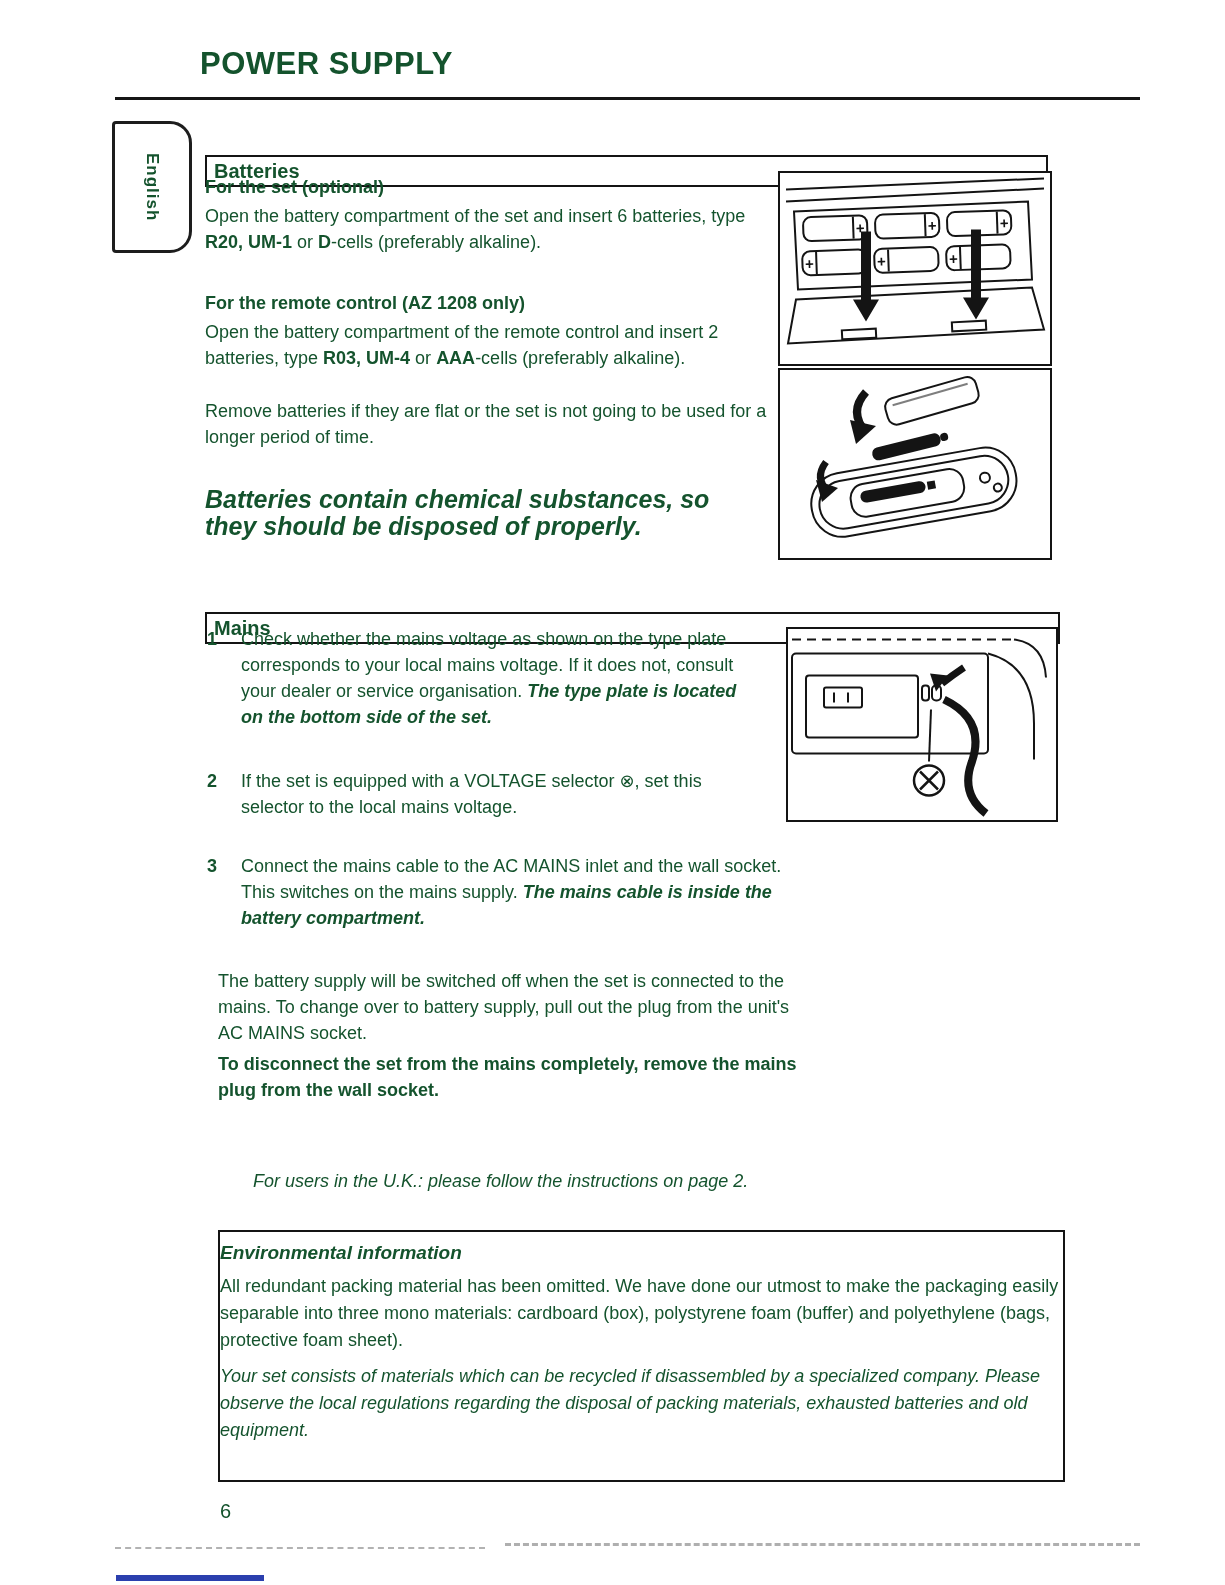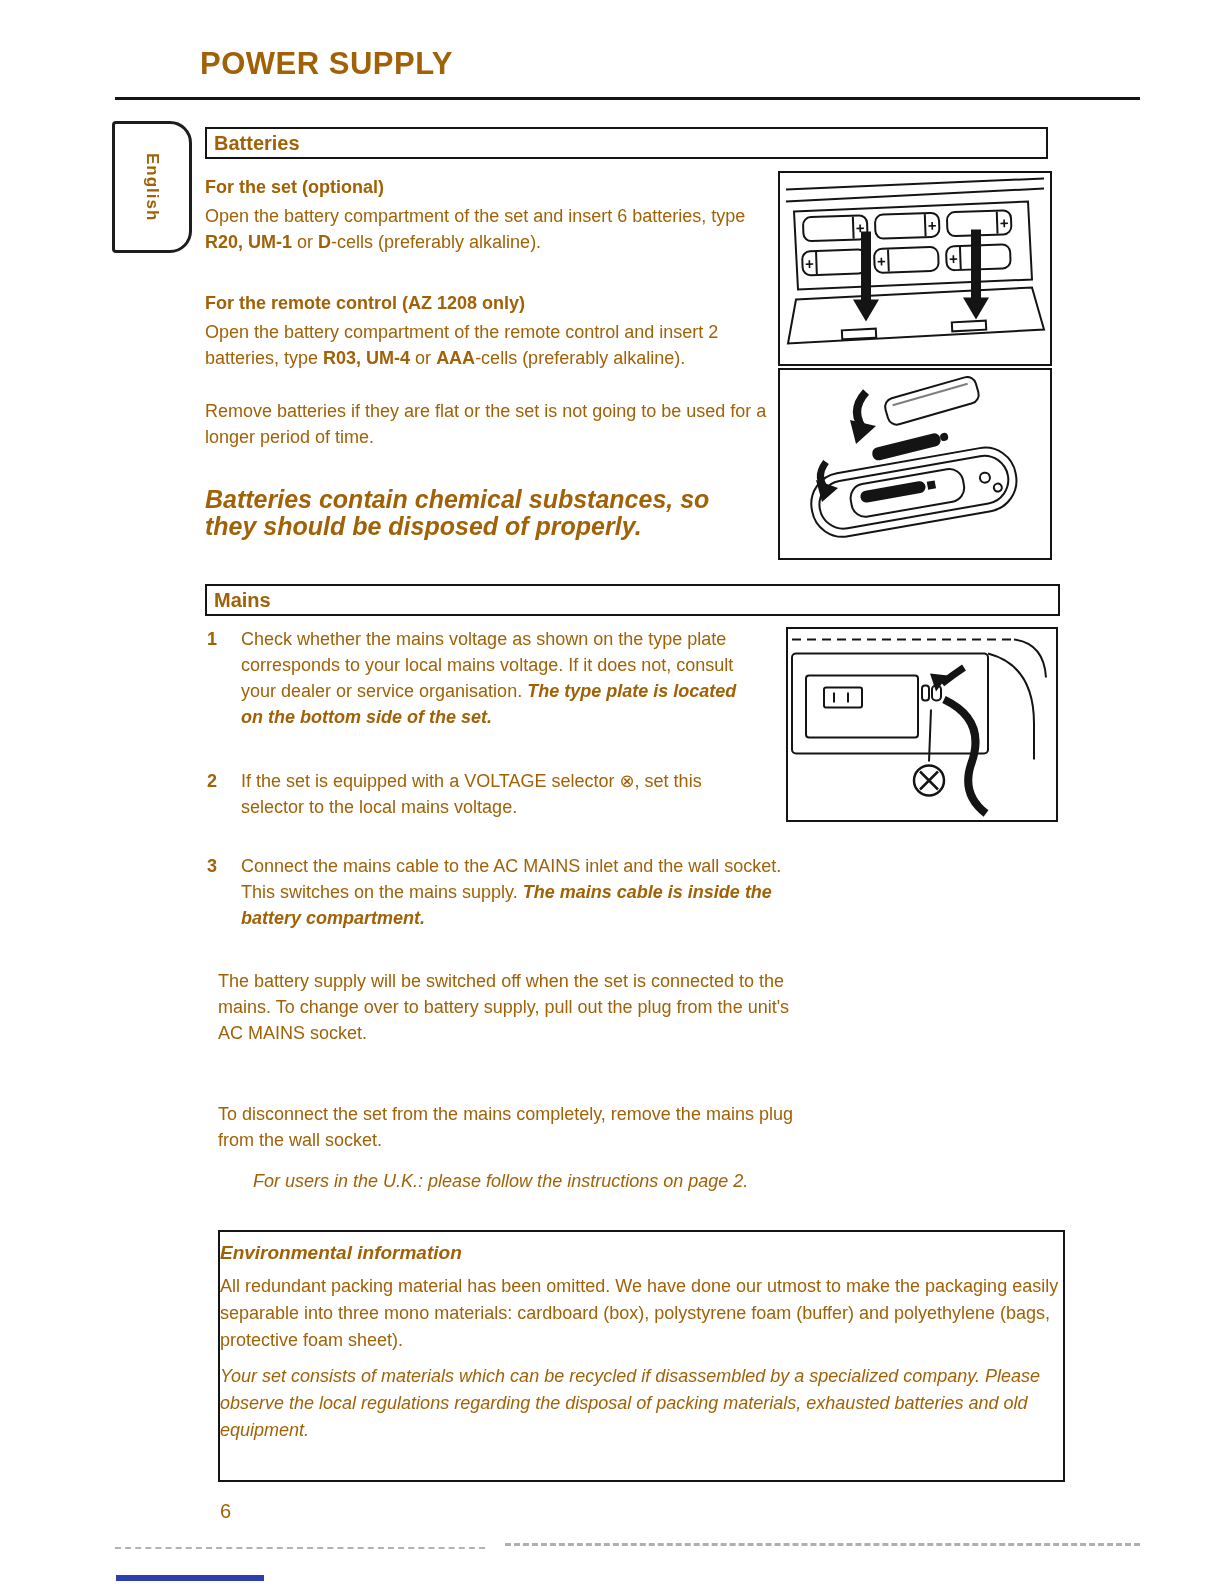--- a/index.html
+++ b/index.html
@@ -1,41 +1,41 @@
 <!DOCTYPE html>
 <html><head>
 <meta charset="utf-8">
 <style>
   html,body{margin:0;padding:0;background:#d9d9d9;}
   .page{
     position:relative;
     width:1225px;height:1585px;
     background:#ffffff;
     font-family:"Liberation Sans", sans-serif;
-    color:#a16207;
+    color:#14532d;
     overflow:hidden;
   }
   .abs{position:absolute;}
   .title{
     left:200px;top:46px;
     font-size:31px;font-weight:bold;letter-spacing:.5px;
   }
   .title-rule{left:115px;top:97px;width:1025px;height:3px;background:#151515;}
   .lang-tab{
     left:112px;top:121px;width:74px;height:126px;
     border:3px solid #1d1d1d;border-radius:4px 22px 22px 4px;
     display:flex;align-items:center;justify-content:center;
     background:#fff;
   }
   .lang-text{writing-mode:vertical-rl;font-weight:bold;font-size:17px;letter-spacing:1px;}
   .sec-box{
     border:2px solid #141414;background:#fff;
     display:flex;align-items:center;
     font-weight:bold;font-size:20px;
-    padding-left:7px;box-sizing:border-box;
+    padding-left:7px;box-sizing:border-box;margin-top:28px;
   }
   .batteries-box{left:205px;top:127px;width:843px;height:32px;}
   .mains-box{left:205px;top:584px;width:855px;height:32px;}
   .h3{font-size:18px;font-weight:bold;}
   .p{font-size:18px;line-height:26px;}
   .bi{font-weight:bold;font-style:italic;}
   .note{font-size:25px;line-height:27px;font-weight:bold;font-style:italic;}
   .italic{font-style:italic;}
   .list-item{display:flex;}
   .num{font-weight:bold;width:34px;flex:0 0 34px;font-size:18px;line-height:26px;}
@@ -175,21 +175,21 @@
 
   <div class="abs list-item" style="left:207px;top:853px;width:600px;">
     <span class="num">3</span>
     <div class="li-text" style="width:548px;">
       <span>Connect the mains cable to the AC MAINS inlet and the wall socket. This switches on the mains supply. </span><span class="bi">The mains cable is inside the battery compartment.</span>
     </div>
   </div>
 
   <div class="abs p" style="left:218px;top:968px;width:572px;">The battery supply will be switched off when the set is connected to the mains. To change over to battery supply, pull out the plug from the unit's AC MAINS socket.</div>
 
-  <div class="abs p" style="left:218px;top:1101px;width:585px;">To disconnect the set from the mains completely, remove the mains plug from the wall socket.</div>
+  <div class="abs p" style="left:218px;top:1051px;width:585px;font-weight:bold;">To disconnect the set from the mains completely, remove the mains plug from the wall socket.</div>
 
   <div class="abs p italic" style="left:218px;top:1168px;width:600px;margin-left:35px;">For users in the U.K.: please follow the instructions on page 2.</div>
 
   <div class="abs illus" style="left:786px;top:627px;width:272px;height:195px;">
     <svg viewBox="0 0 268 190">
       <g stroke="#141414" fill="none" stroke-width="2">
         <path d="M4,10 H226" stroke-dasharray="9 6"></path>
         <path d="M226,10 q30,4 32,38"></path>
         <rect x="4" y="24" width="196" height="100" rx="4"></rect>
         <rect x="18" y="46" width="112" height="62" rx="3"></rect>

